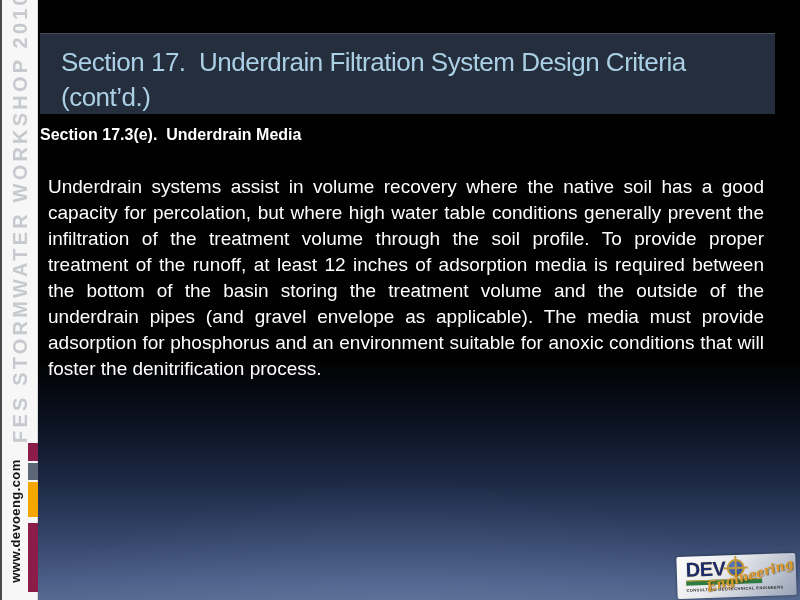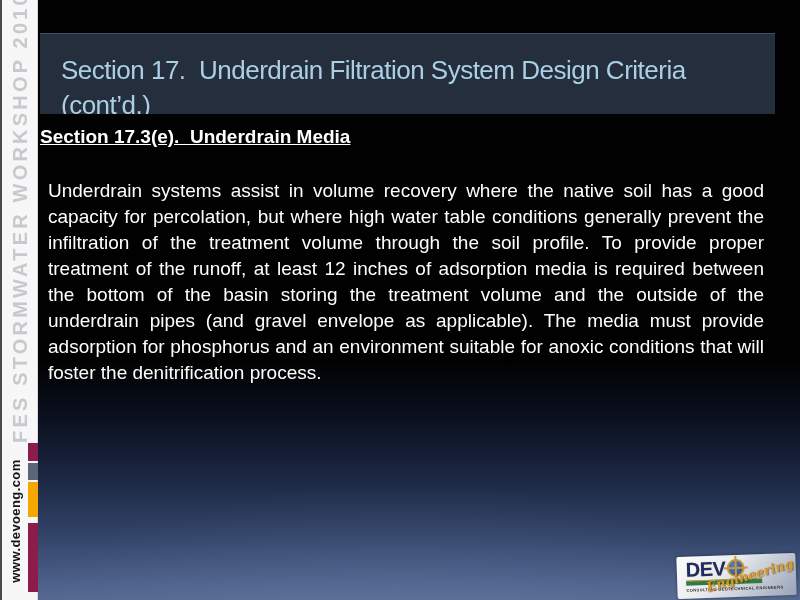--- a/index.html
+++ b/index.html
@@ -36,29 +36,29 @@
   .seg-3 { height:35px; background:#f5a700; margin-top:2px; }
   .seg-4 { height:69px; background:#8c1d4b; margin-top:6px; }
 
   
   .title-bar {
     position:absolute; left:40px; top:33px; width:735px; height:81px;
     background:#242e3c; overflow:hidden;
     box-shadow: inset 0 1px 0 rgba(160,175,195,0.25);
   }
   .title-text {
-    margin:20px 0 0 21px;
+    margin:12px 0 0 21px;
     font-size:26px; line-height:35px; letter-spacing:-0.5px;
     color:#abcfe5; white-space:pre;
   }
 
   
   .content { position:absolute; left:40px; top:126px; width:732px; color:#ffffff; }
   .heading {
-    font-size:19px; font-weight:bold; text-decoration:underline;
+    font-size:16px; font-weight:bold; 
     white-space:pre; margin:0 0 30px 0;
   }
   .paragraph {
     font-size:19px; line-height:26px; margin:8px;
     text-align:justify; text-align-last:left;
   }
 
   
   .logo {
     position:absolute; right:4px; bottom:3px; width:119px; height:42px;

